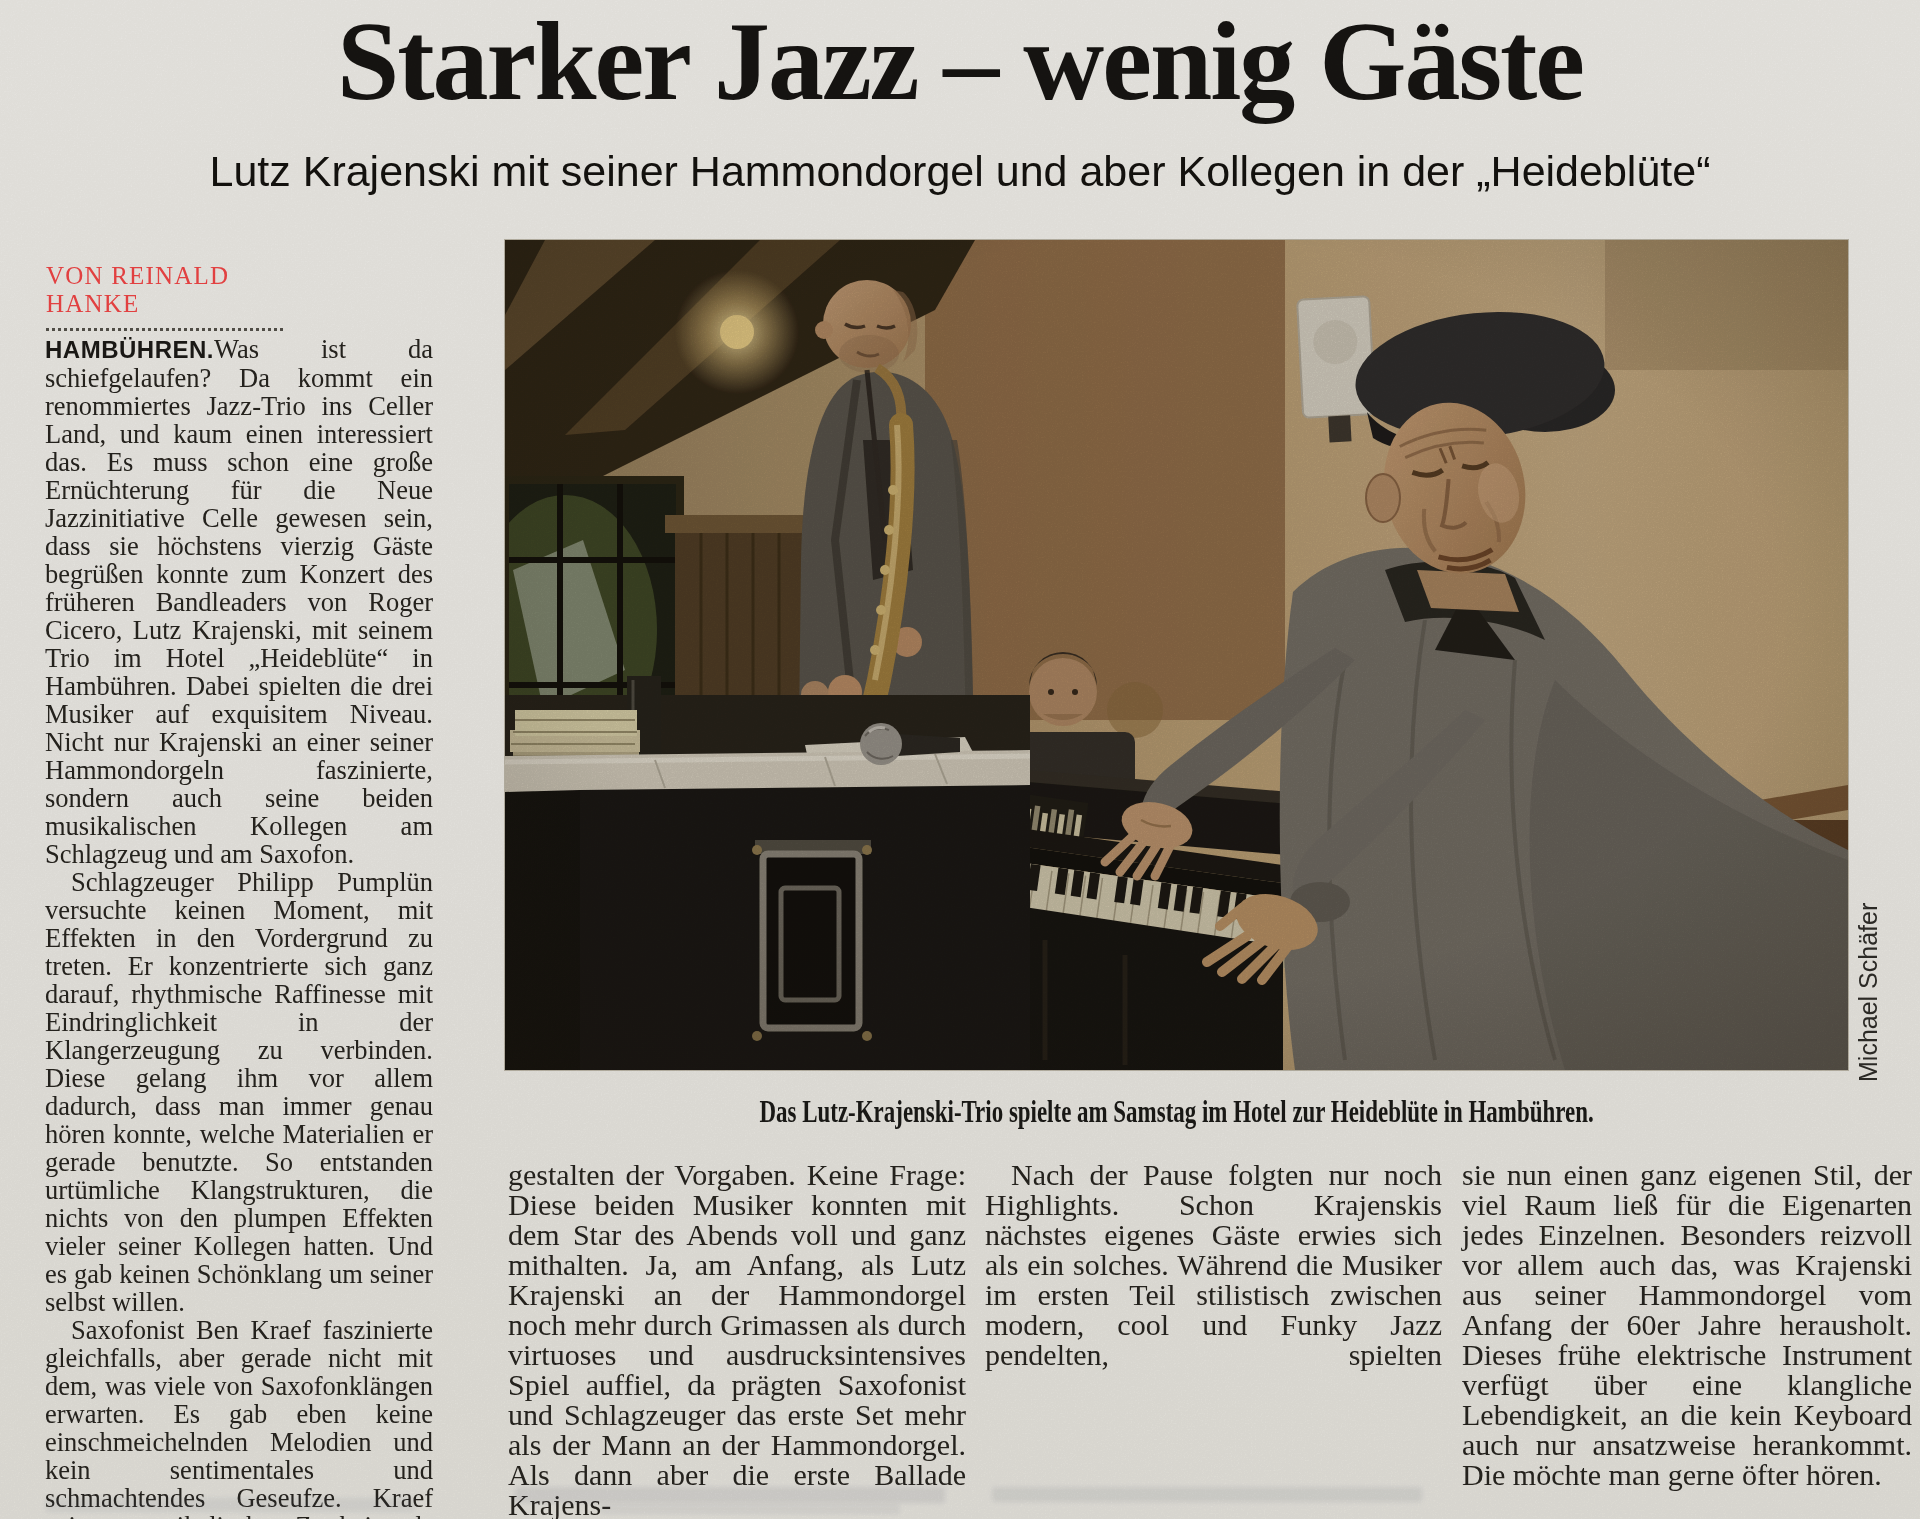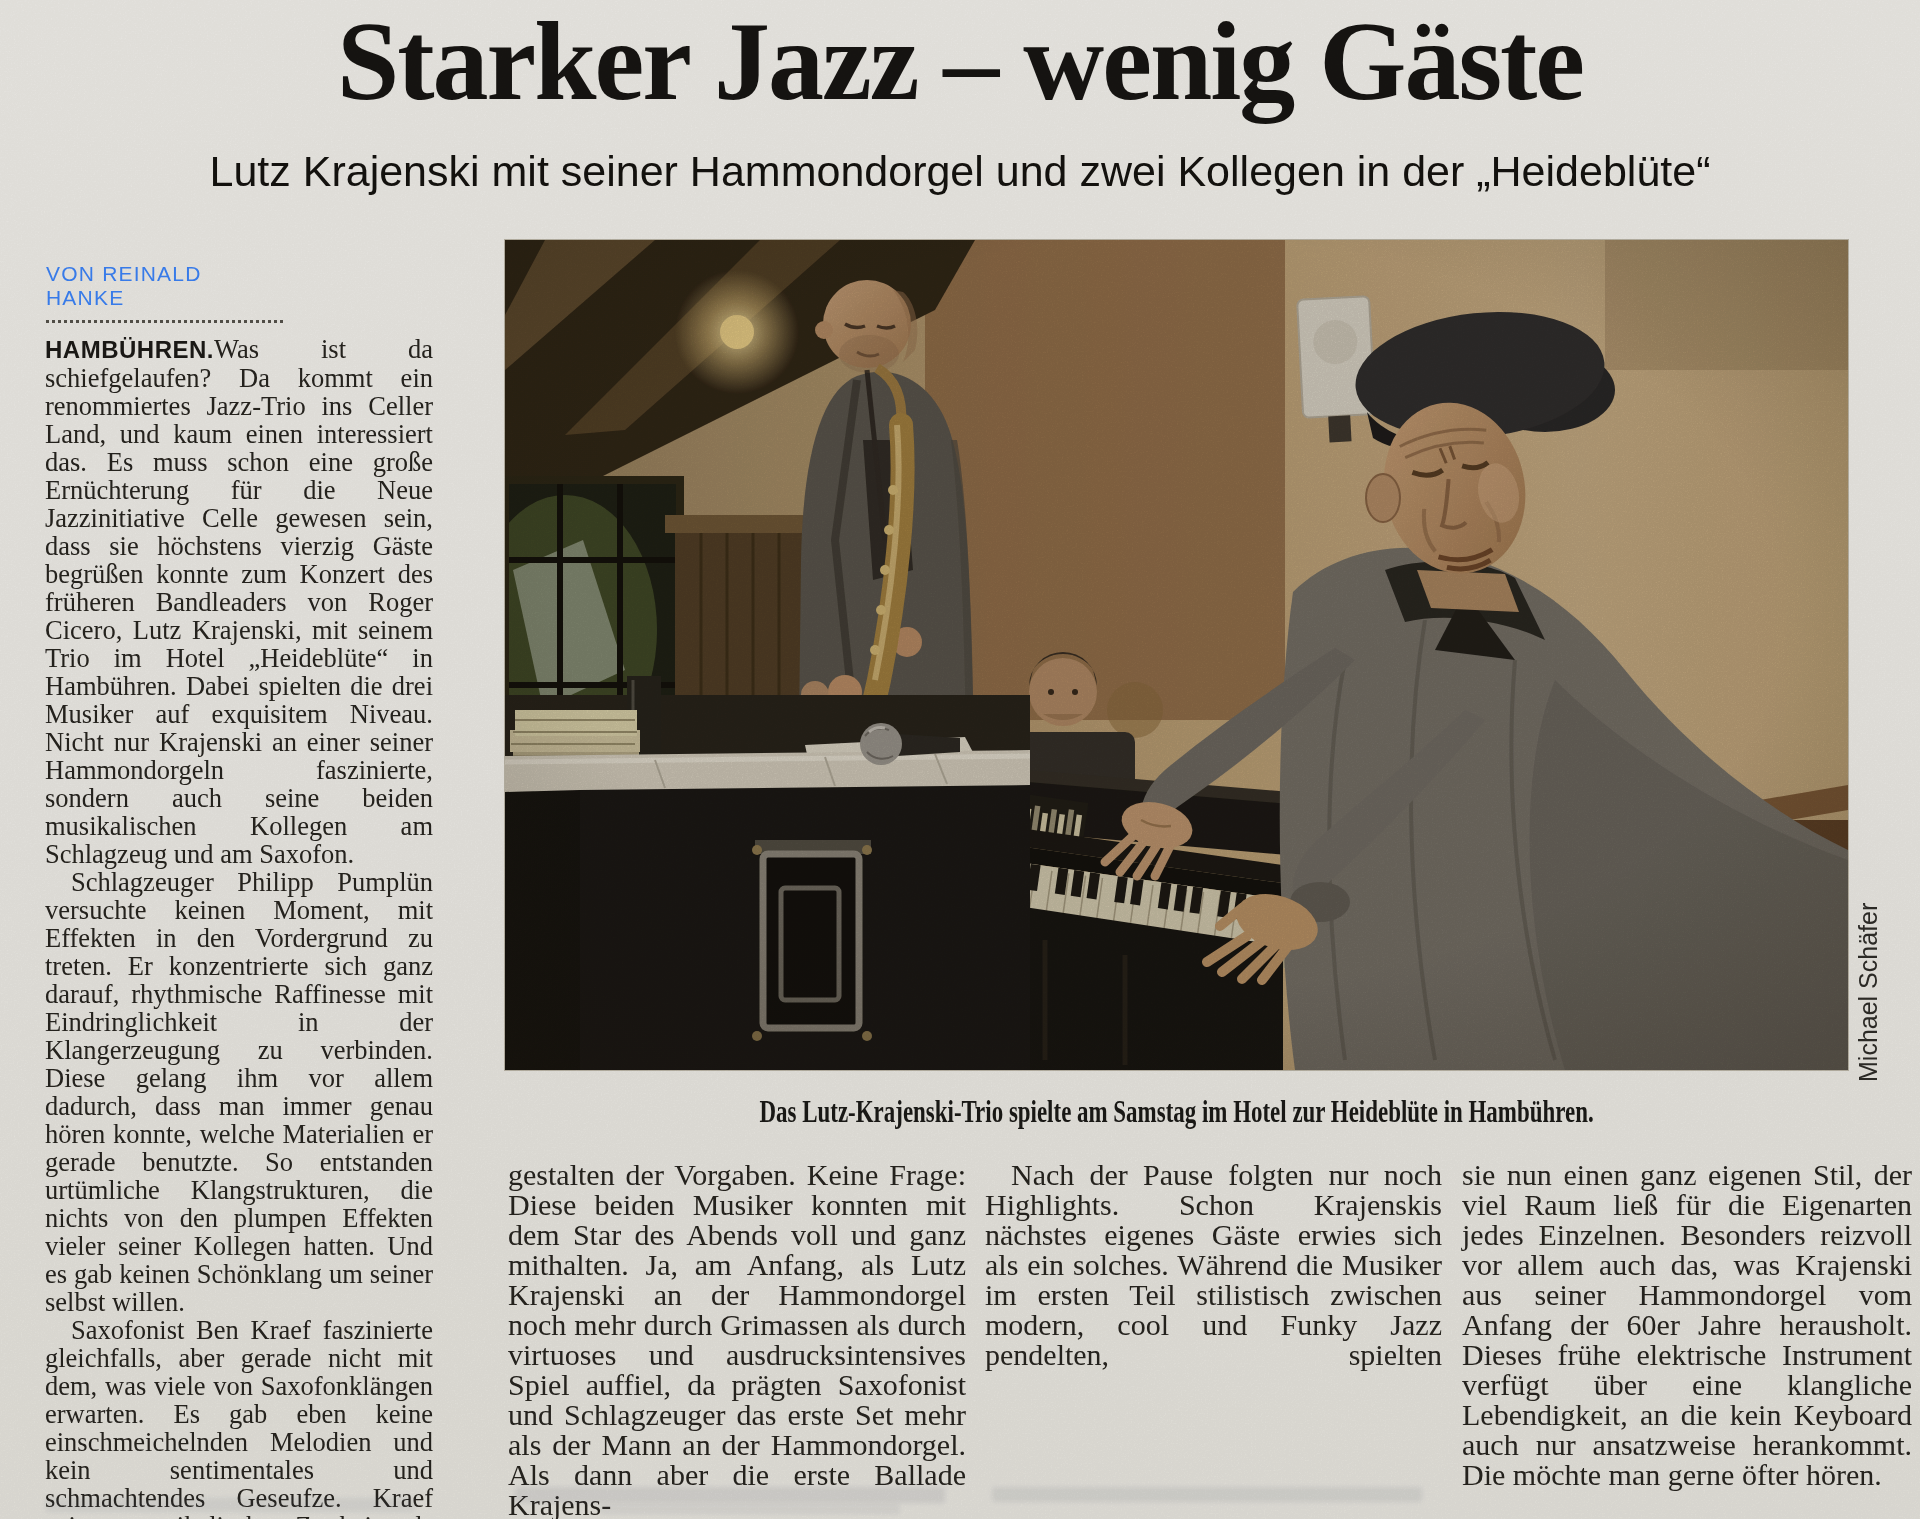--- a/index.html
+++ b/index.html
@@ -14,22 +14,22 @@
     font-family:"Liberation Serif",serif;font-weight:700;font-size:112px;line-height:1.2;
     letter-spacing:-2px;color:#17151​2;color:#171512;
   }
   .subhead{
     position:absolute;left:0;right:0;top:148px;margin:0;text-align:center;
     font-family:"Liberation Sans",sans-serif;font-weight:400;font-size:43px;line-height:1.1;
     color:#15130f;
   }
   .byline{
     position:absolute;left:46px;top:262px;width:237px;
-    font-family:Liberation Sans, sans-serif;font-size:21px;letter-spacing:1.2px;
-    color:#3b82f6;padding-bottom:10px;border-bottom:3px dotted #55524b;
+    font-family:Liberation Serif, serif;font-size:25px;letter-spacing:1.2px;
+    color:#ef4444;padding-bottom:10px;border-bottom:3px dotted #55524b;
   }
   .col{position:absolute;text-align:justify;}
   .col p{margin:0;}
   .col .ind{text-indent:26px;}
   .col .cont{text-align-last:justify;}
   .col1{left:45px;top:335px;width:388px;font-size:26.5px;line-height:28px;}
   .col2,.col3,.col4{top:1160px;font-size:30px;line-height:30px;}
   .col2{left:508px;width:458px;}
   .col3{left:985px;width:457px;}
   .col4{left:1462px;width:450px;}
@@ -58,21 +58,21 @@
   .g3{left:992px;top:1487px;width:430px;height:15px;background:rgba(80,85,105,.10);}
   .g4{left:600px;top:1504px;width:300px;height:10px;background:rgba(90,95,115,.08);}
   .grain{position:absolute;inset:0;pointer-events:none;opacity:.05;}
 </style>
 </head>
 <body>
 
 <div class="sheet">
 
   <h1 class="headline">Starker Jazz – wenig Gäste</h1>
-  <h2 class="subhead">Lutz Krajenski mit seiner Hammondorgel und zwei Kollegen in der „Heideblüte“</h2>
+  <h2 class="subhead">Lutz Krajenski mit seiner Hammondorgel und aber Kollegen in der „Heideblüte“</h2>
   <div class="byline">VON REINALD HANKE</div>
 
   <div class="col col1">
     <p><strong class="dateline">HAMBÜHREN.</strong><span>Was ist da schiefgelaufen? Da kommt ein renommiertes Jazz-Trio ins Celler Land, und kaum einen interessiert das. Es muss schon eine große Ernüchterung für die Neue Jazzinitiative Celle gewesen sein, dass sie höchstens vierzig Gäste begrüßen konnte zum Konzert des früheren Bandleaders von Roger Cicero, Lutz Krajenski, mit seinem Trio im Hotel „Heideblüte“ in Hambühren. Dabei spielten die drei Musiker auf exquisitem Niveau. Nicht nur Krajenski an einer seiner Hammondorgeln faszinierte, sondern auch seine beiden musikalischen Kollegen am Schlagzeug und am Saxofon.</span></p>
     <p class="ind">Schlagzeuger Philipp Pumplün versuchte keinen Moment, mit Effekten in den Vordergrund zu treten. Er konzentrierte sich ganz darauf, rhythmische Raffinesse mit Eindringlichkeit in der Klangerzeugung zu verbinden. Diese gelang ihm vor allem dadurch, dass man immer genau hören konnte, welche Materialien er gerade benutzte. So entstanden urtümliche Klangstrukturen, die nichts von den plumpen Effekten vieler seiner Kollegen hatten. Und es gab keinen Schönklang um seiner selbst willen.</p>
     <p class="ind cont">Saxofonist Ben Kraef faszinierte gleichfalls, aber gerade nicht mit dem, was viele von Saxofonklängen erwarten. Es gab eben keine einschmeichelnden Melodien und kein sentimentales und schmachtendes Geseufze. Kraef zeigte musikalische Zartheit als Zerbrechlichkeit, aber auch Kraft und Kreativität im Aus-</p>
   </div>
 
   <figure class="photo">
     <svg viewBox="0 0 1343 830" preserveAspectRatio="none">

